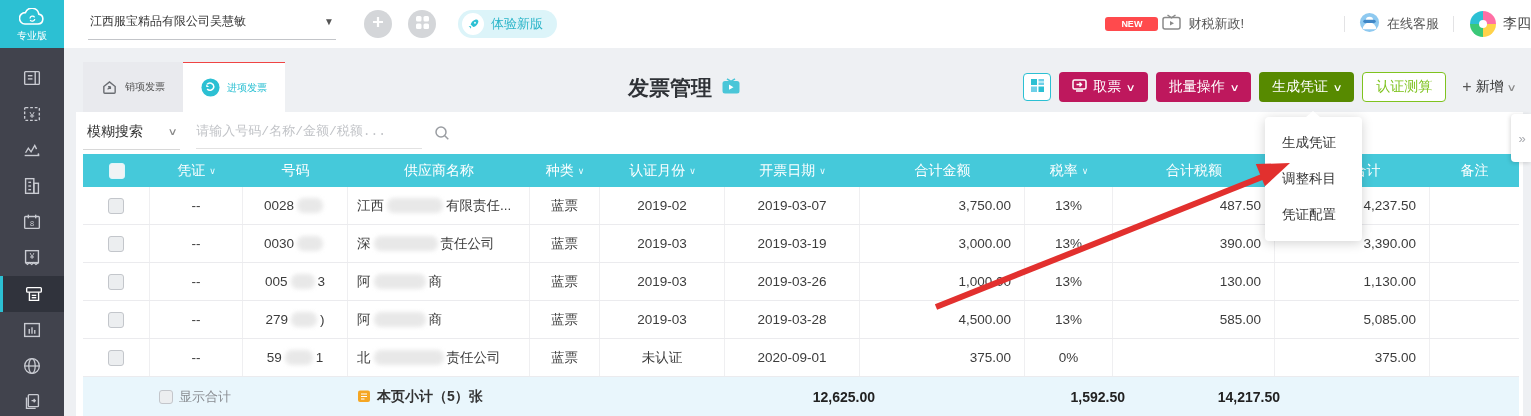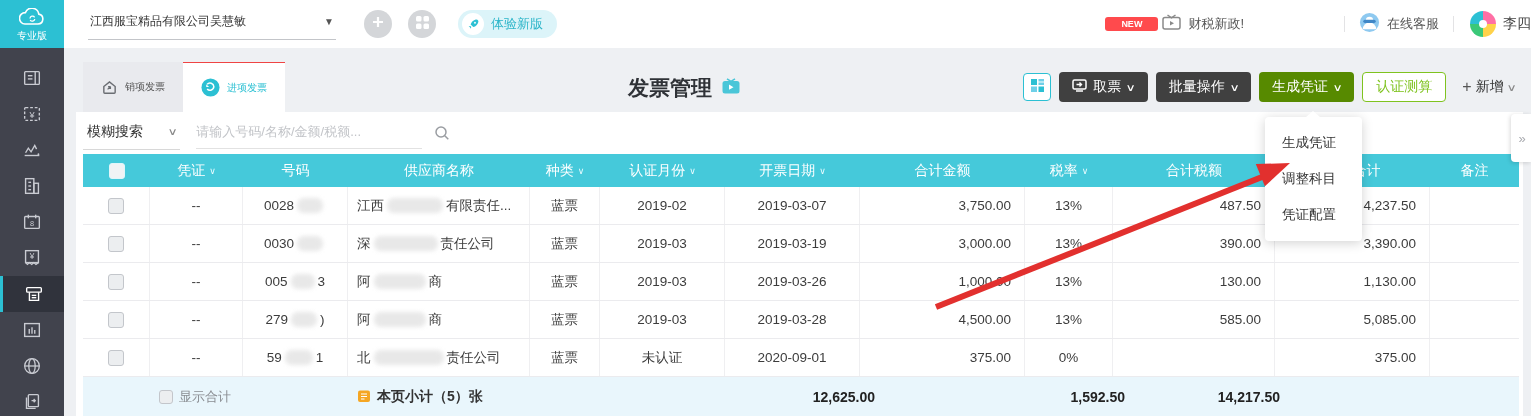--- a/index.html
+++ b/index.html
@@ -40,31 +40,31 @@
   .tab.inactive{background:#e9eaee;color:#555}
   .tab.active{background:#fff;color:#2cc0d3;border-top:1px solid #ef4444;padding-top:0}
   .tab .ticon{display:flex;align-items:center}
   
   .panel{position:absolute;left:76px;top:112px;width:1447px;height:304px;background:#fff;z-index:3}
   .title-wrap{position:absolute;left:628px;top:74px;display:flex;align-items:center;gap:10px;z-index:4}
   .title{font-size:21px;font-weight:bold;color:#2f3237}
   
   .toolbar{position:absolute;top:72px;right:16px;display:flex;align-items:center;gap:8px;z-index:6}
   .icon-btn{width:28px;height:28px;border:1px solid #2cc0d3;border-radius:4px;background:#fff;display:flex;align-items:center;justify-content:center;cursor:pointer;box-sizing:border-box}
-  .gbtn{height:30px;border:none;border-radius:4px;background:#404040;color:#fff;font-size:14px;display:flex;align-items:center;gap:6px;padding:0 13px;cursor:pointer;font-family:inherit}
+  .gbtn{height:30px;border:none;border-radius:4px;background:#be185d;color:#fff;font-size:14px;display:flex;align-items:center;gap:6px;padding:0 13px;cursor:pointer;font-family:inherit}
   .gbtn.dark{background:#578a00}
   .obtn{height:30px;border:1px solid #7fc31f;border-radius:4px;background:#fff;color:#7fc31f;font-size:14px;padding:0 13px;cursor:pointer;font-family:inherit}
   .add-link{display:flex;align-items:center;gap:4px;color:#333;font-size:14px;cursor:pointer;margin-left:8px}
   .car2{font-size:10px;transform:scaleX(1.4);display:inline-block}
   
   .search-row{display:flex;align-items:center;height:42px;padding-left:7px}
   .mode-sel{display:flex;align-items:center;gap:26px;border-bottom:1px solid #d8d8d8;padding:6px 4px 8px 4px;margin-right:16px;cursor:pointer}
   .mode-sel .ml{font-size:14px;color:#333}
   .mode-sel .car{font-size:10px;color:#888}
-  .srch-inp{border:none;outline:none;border-bottom:1px solid #e2e2e2;width:226px;font-size:13px;padding:6px 0 9px 0;color:#c2410c;font-family:Liberation Sans, sans-serif;background:transparent}
+  .srch-inp{border:none;outline:none;border-bottom:1px solid #e2e2e2;width:226px;font-size:13px;padding:6px 0 9px 0;color:#c2410c;font-family:Liberation Mono, monospace;background:transparent}
   .srch-inp::placeholder{color:#c2c4c8}
   .mag{margin-left:12px;cursor:pointer;display:flex}
   
   .tbl{margin:0 0 0 7px;width:1436px}
   .thead{display:flex;height:33px;background:#45c9da;align-items:center}
   .hc{display:flex;align-items:center;justify-content:center;color:#fff;font-size:14px;box-sizing:border-box;gap:4px}
   .hc .car{font-size:9px;color:#eafcff}
   .trow{display:flex;height:37px;border-bottom:1px solid #ebebee;background:#fff}
   .cell{display:flex;align-items:center;justify-content:center;box-sizing:border-box;border-right:1px solid #efeff1;
         font-size:13.5px;color:#3c3c3c;overflow:hidden}

